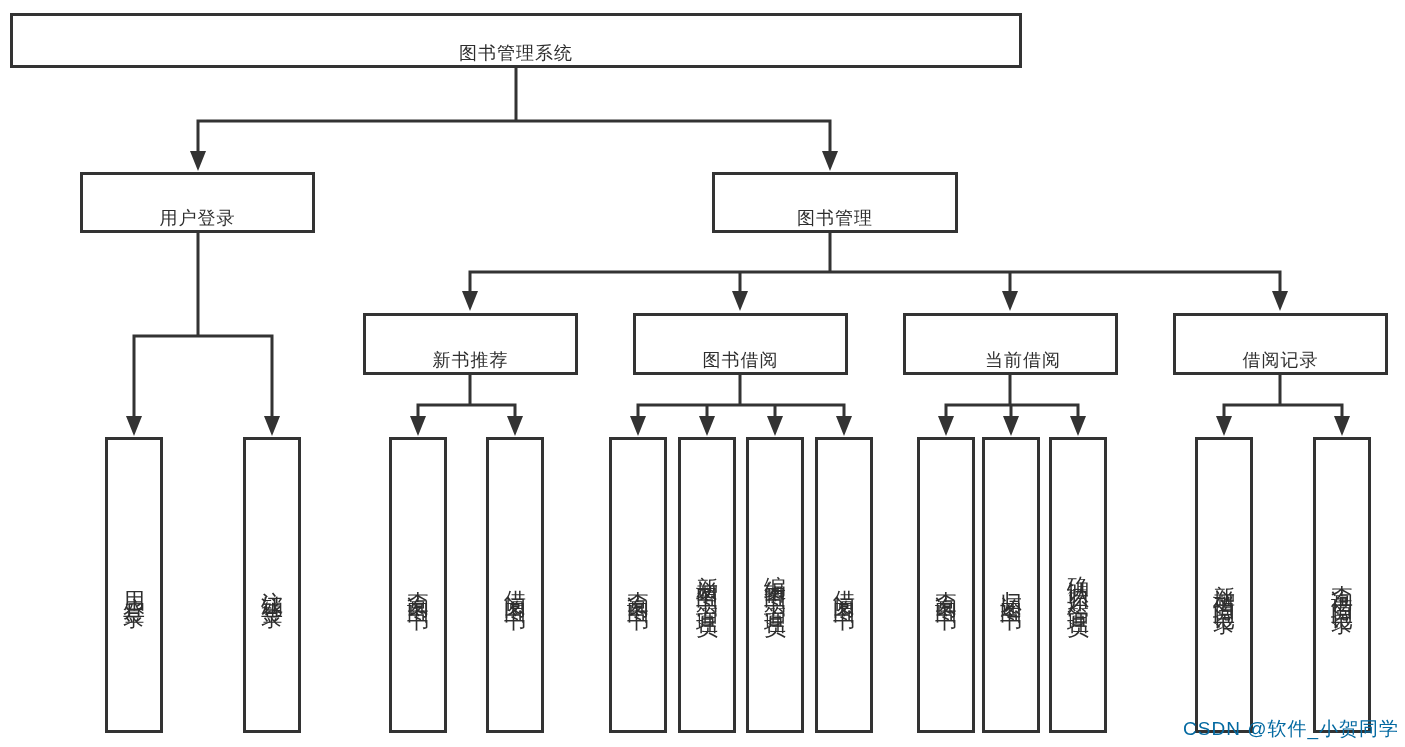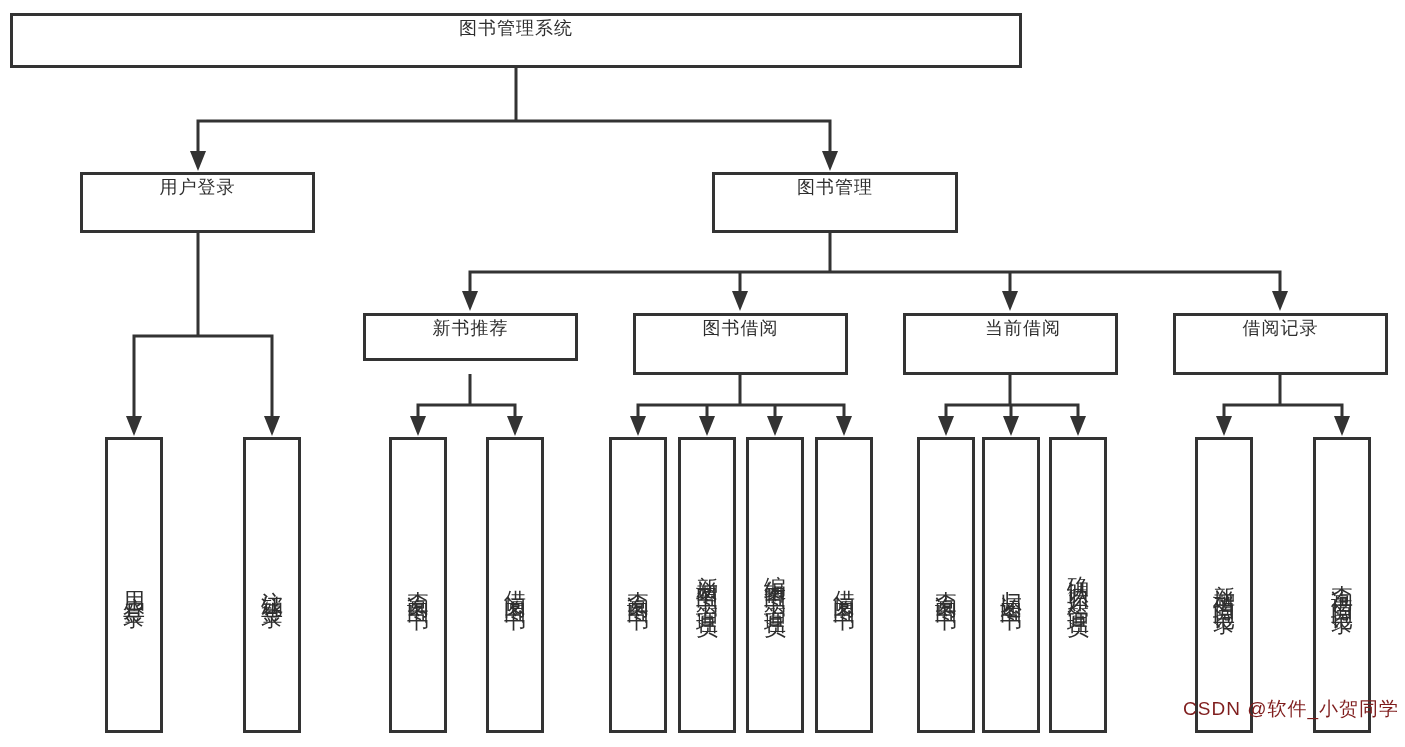--- a/index.html
+++ b/index.html
@@ -12,21 +12,21 @@
     color: #2e2e2e;
   }
   #connectors {
     position: absolute; left: 0; top: 0; z-index: 1;
   }
   .hbox {
     position: absolute;
     background: #ffffff;
     border: 3px solid #333333;
     box-sizing: border-box;
-    display: flex; align-items: flex-start; justify-content: center;
+    display: flex; align-items: flex-end; justify-content: center;
     font-size: 18px;
     letter-spacing: 1px;
     z-index: 2;
   }
   .leaf {
     position: absolute;
     top: 437px;
     width: 58px; height: 296px;
     background: #ffffff;
     border: 3px solid #333333;
@@ -37,23 +37,23 @@
   .leaf span {
     writing-mode: vertical-rl;
     text-orientation: mixed;
     font-size: 22px;
     letter-spacing: 6px;
     line-height: 1;
     white-space: nowrap;
   }
   .watermark {
     position: absolute;
-    top: 696px; right: 6px;
+    top: 716px; right: 6px;
     font-size: 19px;
-    color: #7f1d1d;
+    color: #0369a1;
     letter-spacing: 1px;
     z-index: 5;
   }
 </style>
 </head>
 <body>
 
 <svg id="connectors" width="1405" height="747" viewBox="0 0 1405 747">
   <g stroke="#333333" stroke-width="3" fill="none">
     <path d="M516,68 V121 M196.5,121 H831.5 M198,121 V153 M830,121 V153"></path>
@@ -91,21 +91,21 @@
   <span>图书管理系统</span>
 </div>
 
 <div class="hbox" style="left:80px; top:172px; width:235px; height:61px;">
   <span>用户登录</span>
 </div>
 <div class="hbox" style="left:712px; top:172px; width:246px; height:61px;">
   <span>图书管理</span>
 </div>
 
-<div class="hbox" style="left:363px; top:313px; width:215px; height:48px;">
+<div class="hbox" style="left:363px; top:313px; width:215px; height:62px;">
   <span>新书推荐</span>
 </div>
 <div class="hbox" style="left:633px; top:313px; width:215px; height:62px;font-family:Liberation Mono, monospace;">
   <span>图书借阅</span>
 </div>
 <div class="hbox" style="left:903px; top:313px; width:215px; height:62px;padding-left:25px;">
   <span>当前借阅</span>
 </div>
 <div class="hbox" style="left:1173px; top:313px; width:215px; height:62px;">
   <span>借阅记录</span>

